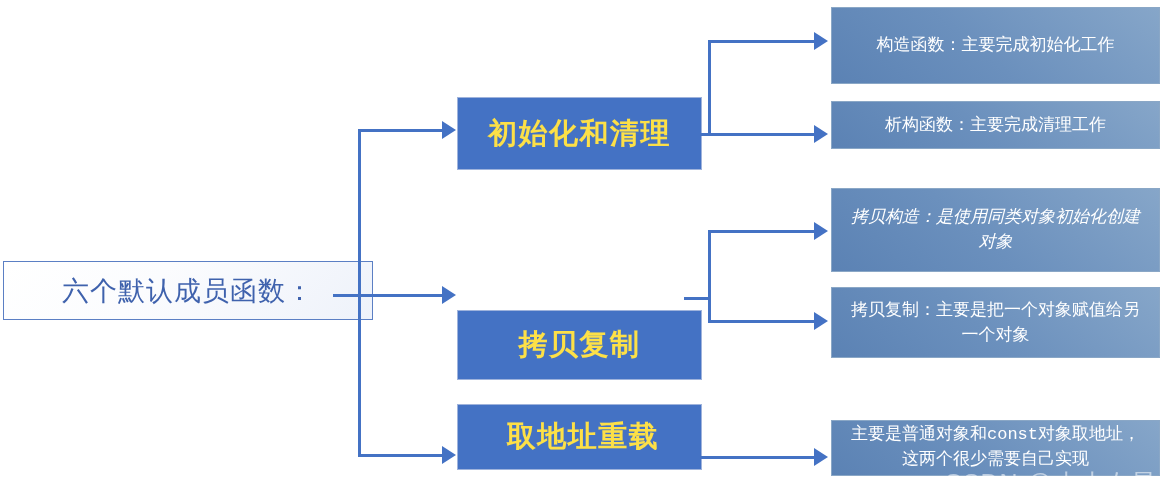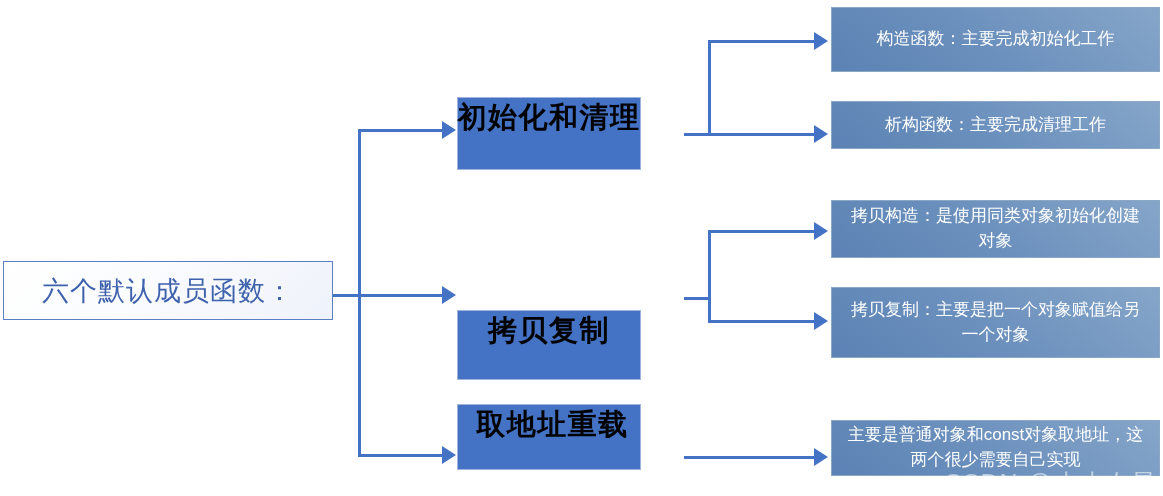--- a/index.html
+++ b/index.html
@@ -16,46 +16,47 @@
     height: 496px;
     background: #ffffff;
     overflow: hidden;
   }
 
   
   .root-node {
     position: absolute;
     left: 3px;
     top: 261px;
-    width: 330px;
+    width: 370px;
     height: 59px;
     box-sizing: border-box;
     border: 1.4px solid #5b7fc4;
     background: linear-gradient(135deg, #ffffff 0%, #fbfcfe 40%, #eef2fa 100%);
     display: flex;
     align-items: center;
     justify-content: center;
     color: #3f62ad;
     font-size: 27px;
     letter-spacing: 1px;
     white-space: nowrap;
   }
 
   
   .l2-node {
     position: absolute;
     left: 457px;
-    width: 184px;
+    width: 245px;
     box-sizing: border-box;
     background: #4472c4;
     border: 1.2px solid #9fb3dc;
-    color: #000000;
+    color: #fde047;
     font-size: 29px;
     font-weight: 700;
     display: flex;
+    align-items: center;
     justify-content: center;
     letter-spacing: 1.5px;
     white-space: nowrap;
   }
   #l2-0 { top: 97px;  height: 73px; }
   #l2-1 { top: 262px; height: 70px; margin-top: 48px; }
   #l2-2 { top: 404px; height: 66px; padding-left: 7px; }
 
   
   .leaf-node {
@@ -67,25 +68,25 @@
     border: 1px solid #8aa7c6;
     color: #ffffff;
     font-size: 17px;
     line-height: 1.45;
     display: flex;
     align-items: center;
     justify-content: center;
     text-align: center;
     padding: 0 14px;
   }
-  #leaf-0 { top: 7px;   height: 65px; }
+  #leaf-0 { top: 7px;   height: 77px; }
   #leaf-1 { top: 101px; height: 48px; }
-  #leaf-2 { top: 200px; height: 58px; }
+  #leaf-2 { top: 188px; height: 84px; font-style: italic; }
   #leaf-3 { top: 287px; height: 71px; }
-  #leaf-4 { top: 420px; height: 56px; }
+  #leaf-4 { top: 420px; height: 56px; font-family: Liberation Mono, monospace; }
 
   
   .hline {
     position: absolute;
     height: 3px;
     background: #4472c4;
   }
   .vline {
     position: absolute;
     width: 3px;

